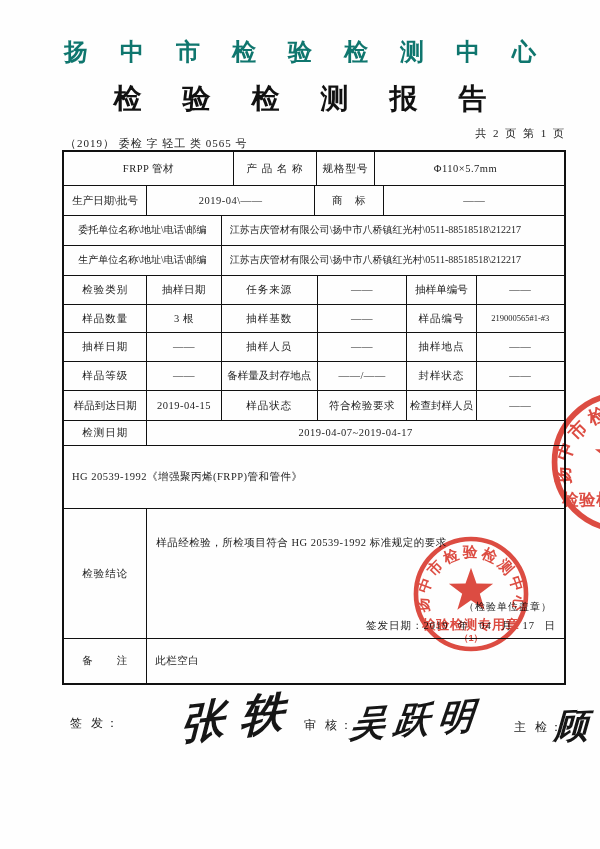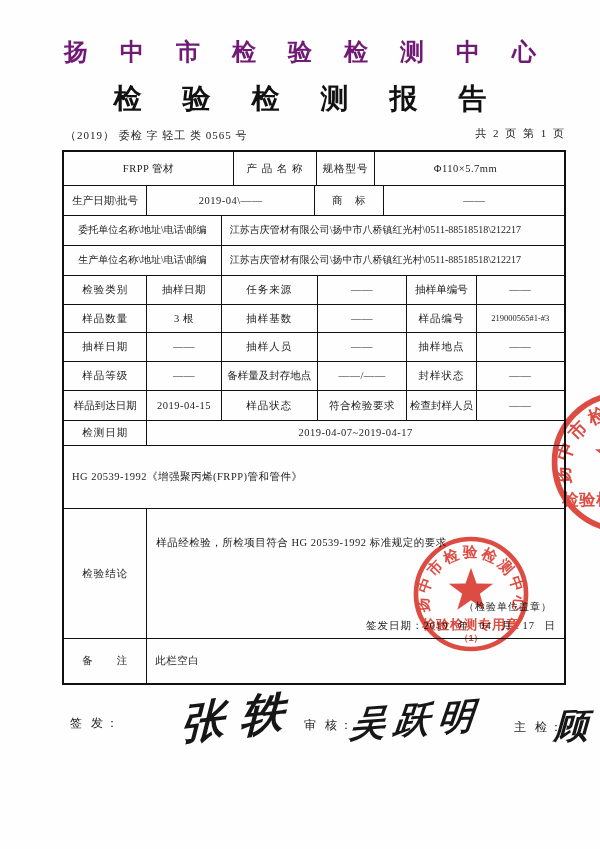--- a/index.html
+++ b/index.html
@@ -1,25 +1,25 @@
 <!DOCTYPE html>
 <html><head>
 <meta charset="utf-8">
 <style>
   html,body{margin:0;padding:0;}
   body{width:600px;height:849px;background:#ffffff;overflow:hidden;position:relative;
        font-family:"Liberation Serif","DejaVu Serif",serif;color:#1f1f1f;}
   .page{position:absolute;inset:0;background:#fefefe;}
 
   .org-title{position:absolute;top:36px;left:0;width:600px;text-align:center;
-             font-size:24px;font-weight:bold;letter-spacing:13px;text-indent:13px;color:#701a75;}
+             font-size:24px;font-weight:bold;letter-spacing:13px;text-indent:13px;color:#0f766e;}
   .report-title{position:absolute;top:80px;left:0;width:600px;text-align:center;
              font-size:28px;font-weight:bold;letter-spacing:17px;text-indent:17px;color:#111;}
   .meta{position:absolute;top:124px;left:62px;width:504px;font-size:11px;color:#222;}
-  .meta .no{position:absolute;left:3px;top:4px;letter-spacing:1px;}
+  .meta .no{position:absolute;left:3px;top:12px;letter-spacing:1px;}
   .meta .pg{position:absolute;right:0;top:2px;letter-spacing:2px;margin-left:27px;}
 
   .tbl{position:absolute;left:62px;top:150px;width:504px;border:2px solid #111;box-sizing:border-box;}
   .row{display:flex;border-bottom:1px solid #111;box-sizing:border-box;}
   .row:last-child{border-bottom:none;}
   .c{box-sizing:border-box;display:flex;align-items:center;justify-content:center;
      text-align:center;font-size:10.5px;line-height:1.25;padding:1px 2px;color:#1d1d1d;letter-spacing:0.5px;}
   .c + .c{border-left:1px solid #111;}
   .lab{letter-spacing:1px;}
   .left{justify-content:flex-start;text-align:left;padding-left:8px;}

